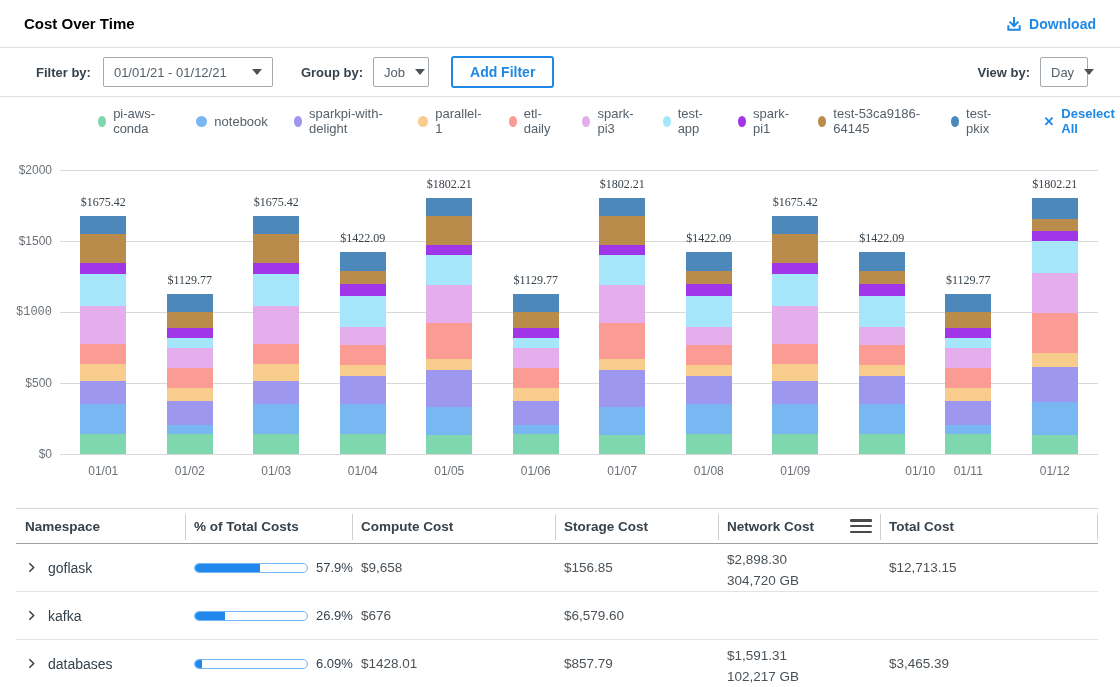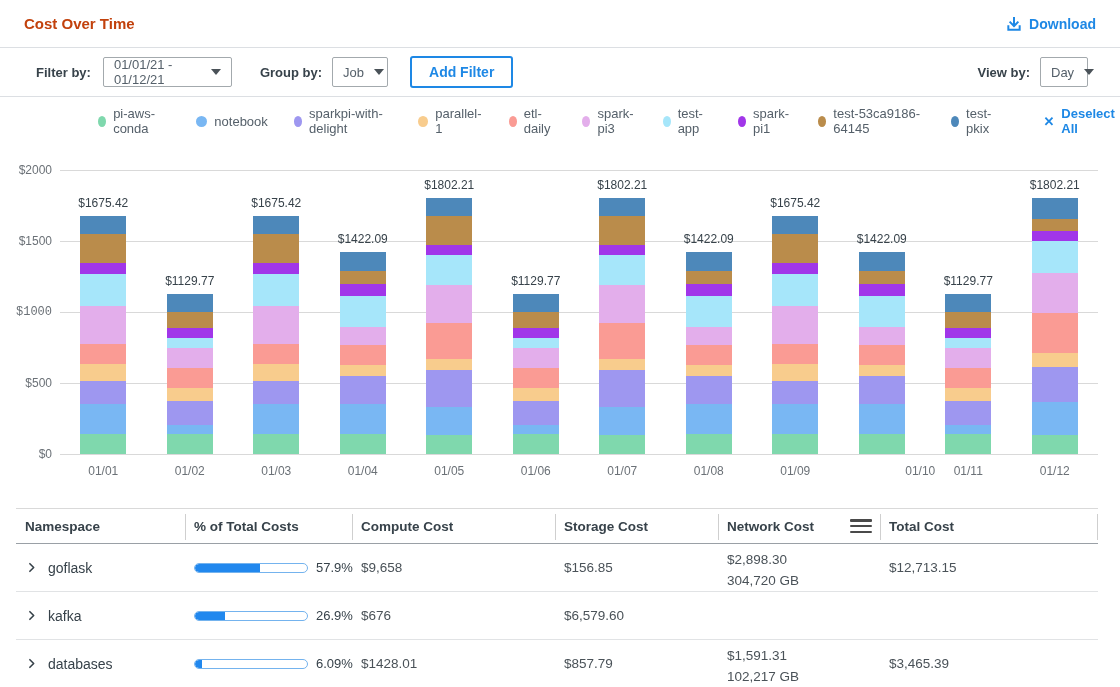--- a/index.html
+++ b/index.html
@@ -4,35 +4,35 @@
 <style>
   * { margin:0; padding:0; box-sizing:border-box; }
   html,body { background:#fff; }
   body { font-family:"Liberation Sans", sans-serif; color:#37424a; }
   .page { position:relative; width:1120px; height:687px; background:#fff; overflow:hidden; }
 
   
   .header { position:absolute; top:0; left:0; right:0; height:48px;
     display:flex; align-items:center; justify-content:space-between;
     padding:0 24px; border-bottom:1px solid #dcdfe3; }
-  .page-title { font-size:15px; font-weight:bold; color:#c2410c; }
+  .page-title { font-size:15px; font-weight:bold; color:#000000; }
   .download-btn { display:flex; align-items:center; gap:7px; color:#1e88e5;
     font-size:14px; font-weight:bold; cursor:pointer; }
 
   
   .filter-bar { position:absolute; top:48px; left:0; right:0; height:49px;
     display:flex; align-items:center; padding:0 32px 0 36px;
     border-bottom:1px solid #dcdfe3; }
   .fb-label { font-size:13px; font-weight:bold; color:#37424a; }
   .select { display:flex; align-items:center; justify-content:space-between;
     height:30px; border:1px solid #a3a9ad; border-radius:2px; background:#fff;
     font-size:13px; color:#55606a; padding:0 10px; cursor:pointer; }
   .caret { width:0; height:0; border-left:5px solid transparent;
     border-right:5px solid transparent; border-top:6px solid #4a5258; margin-left:10px; }
-  .date-select { width:129px; margin-left:12px; }
+  .date-select { width:170px; margin-left:12px; }
   .group-select { width:56px; margin-left:10px; }
   .view-select { width:48px; margin-left:10px; }
   .add-filter-btn { margin-left:22px; height:32px; padding:0 17px;
     border:2px solid #1e88e5; border-radius:3px; background:#fff;
     color:#1e88e5; font-size:14px; font-weight:bold; font-family:inherit; cursor:pointer; }
   .fb-spacer { flex:1; }
   .gb-label { margin-left:28px; }
 
   
   .legend-bar { position:absolute; top:97px; left:0; right:0; height:48px;
@@ -49,21 +49,21 @@
   .y-axis { position:absolute; left:0; top:0; width:52px; height:100%; }
   .y-tick { position:absolute; right:0; width:52px; text-align:right;
     font-size:12px; color:#6b7177; }
   .plot { position:absolute; left:60px; top:25px; width:1038px; height:284px; }
   .gridline { position:absolute; left:0; right:0; height:1px; background:#d9d9d9; }
   .bar-slot { position:absolute; bottom:0; height:284px; }
   .bar-stack { position:absolute; bottom:0; left:50%; transform:translateX(-50%);
     width:46px; display:flex; flex-direction:column-reverse; }
   .bar-seg { width:100%; }
   .bar-total { position:absolute; left:0; width:100%; text-align:center;
-    font-size:12px; color:#37424a; white-space:nowrap; }
+    font-size:12px; color:#37424a; white-space:nowrap;font-family:Liberation Serif, serif; }
   .x-label { position:absolute; top:294px; text-align:center;
     font-size:12px; color:#6b7177; }
 
   
   .cost-table { position:absolute; top:508px; left:16px; width:1082px; }
   .t-grid { display:grid; grid-template-columns:169px 167px 203px 163px 162px 218px; }
   .t-head { border-top:1px solid #d9d9d9; border-bottom:1px solid #9aa0a6; height:36px; }
   .th { display:flex; align-items:center; position:relative;
     font-size:13.5px; font-weight:bold; color:#37424a; padding-left:9px; }
   .th:first-child { padding-left:9px; }

